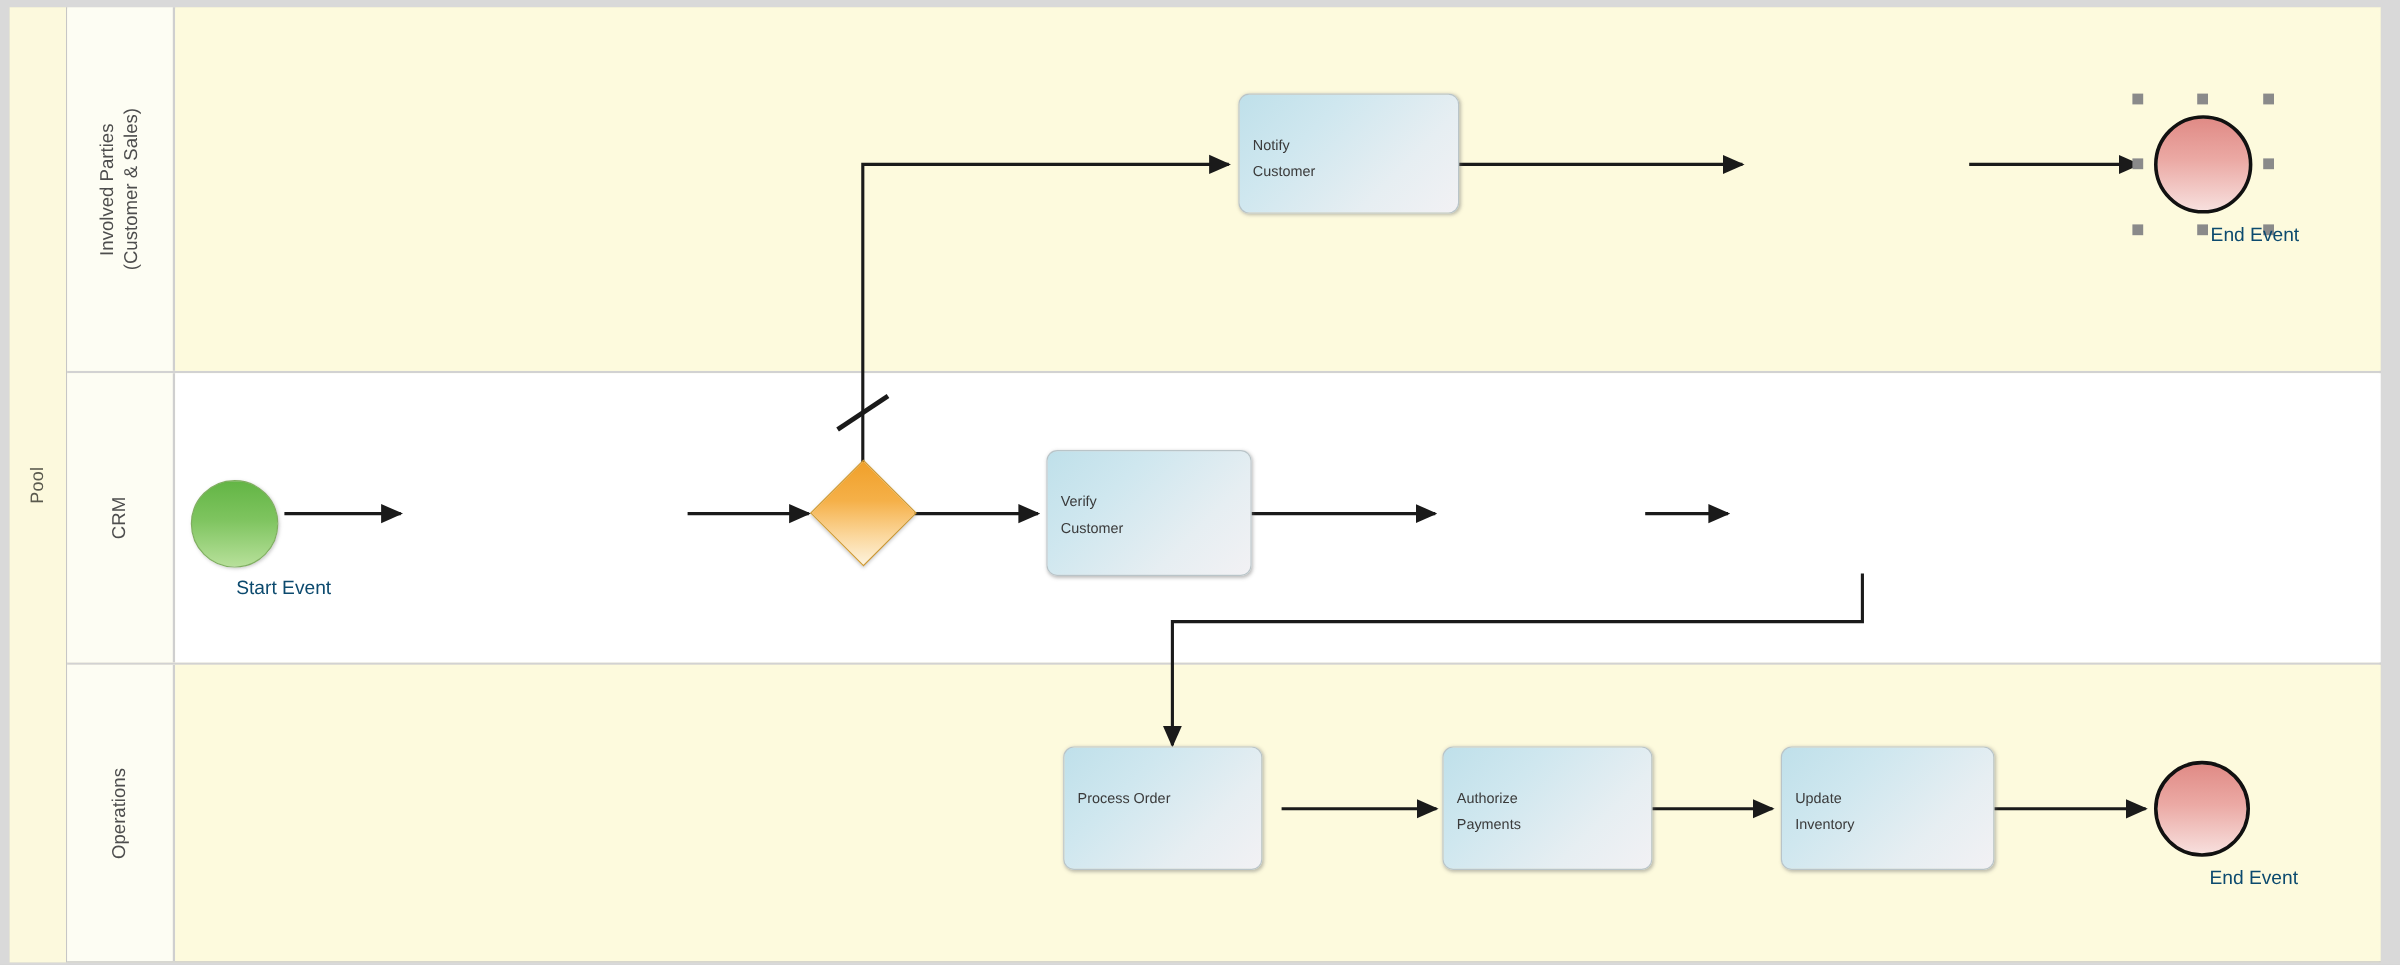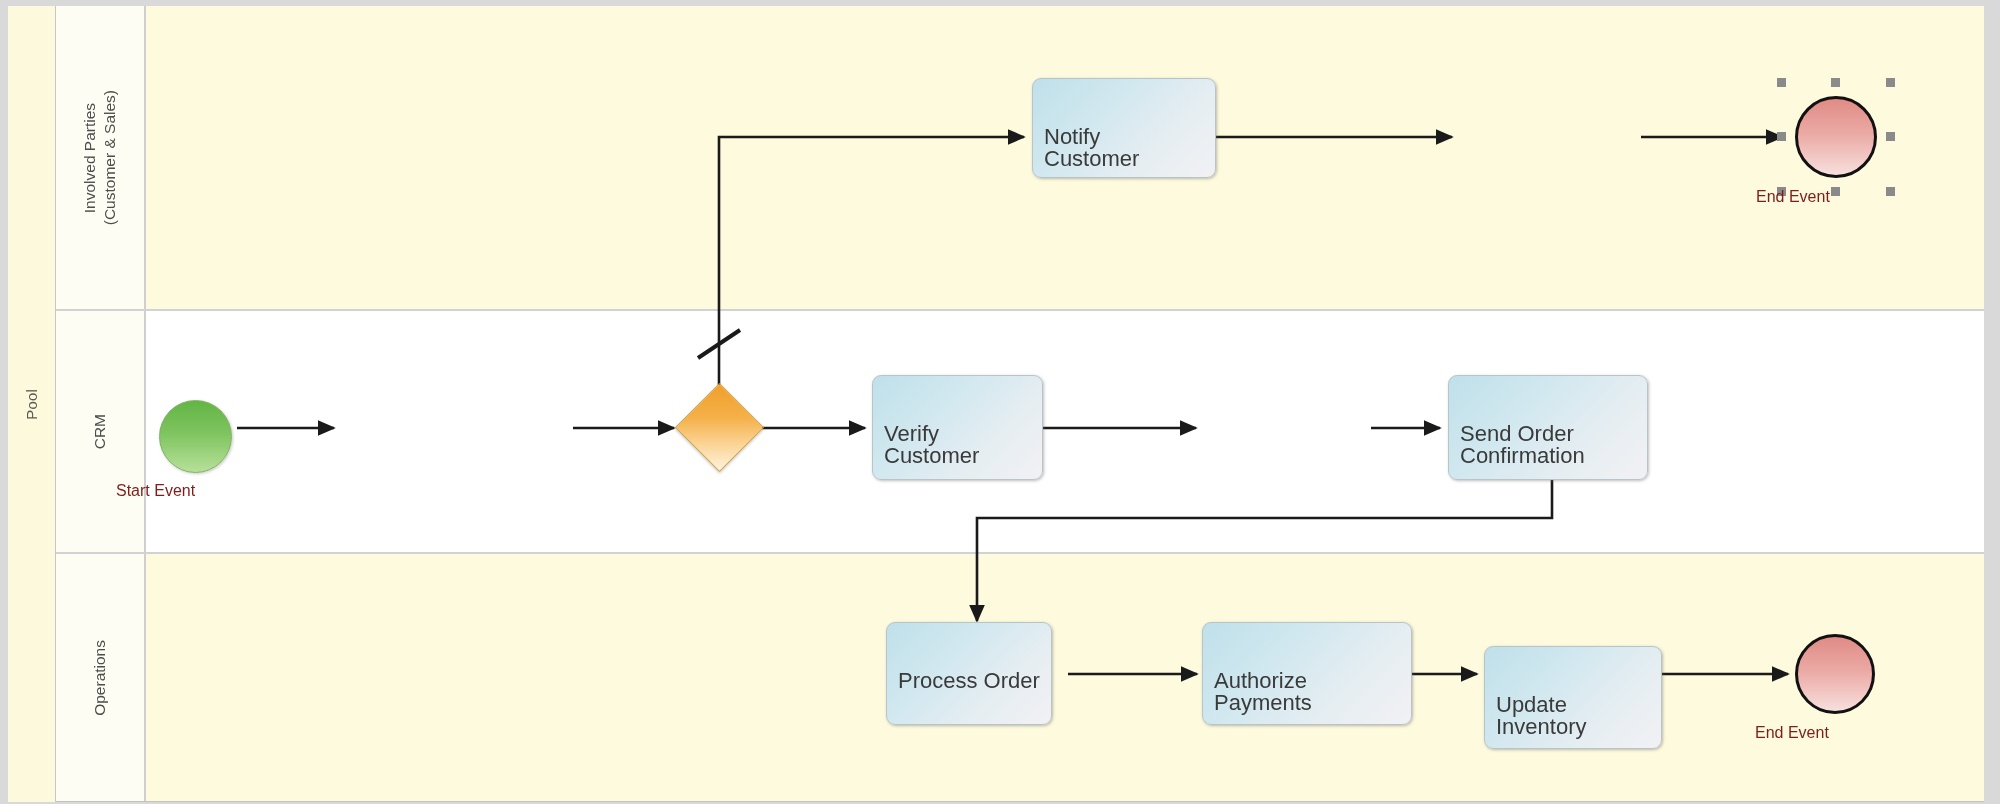--- a/index.html
+++ b/index.html
@@ -89,46 +89,46 @@
 
   
   .task {
     position: absolute;
     box-sizing: border-box;
     border: 1px solid #b9c4c8;
     border-radius: 9px;
     background: linear-gradient(135deg, #bfe0ea 0%, #cfe7ef 32%, #e6eef2 70%, #f2f1f4 100%);
     box-shadow: 1px 1px 3px rgba(110,110,110,.45);
     color: #3a3a3a;
-    font-size: 22px;
+    font-size: 12px;
     line-height: 22px;
-    padding: 25px 11px 0 11px;
+    padding: 9px 11px 0 11px;
     white-space: pre-line;
     overflow: hidden;
   }
   .event {
     position: absolute;
     box-sizing: border-box;
     border-radius: 50%;
   }
   .event.start {
     border: 1.5px solid #7fae60;
     background: linear-gradient(180deg, #63b545 0%, #7ec45f 45%, #b7e09a 100%);
     box-shadow: 1px 1px 3px rgba(120,120,120,.4);
   }
   .event.end {
     border: 3px solid #111111;
     background: linear-gradient(180deg, #e08b86 0%, #eba9a4 45%, #f7dfdd 100%);
   }
   .event-label {
     position: absolute;
     font-size: 16px;
-    color: #7f1d1d;
+    color: #0c4a6e;
     white-space: nowrap;
-    text-align: left;
+    text-align: right;
   }
   .gateway {
     position: absolute;
     transform: rotate(45deg);
     box-sizing: border-box;
     border: 1px solid #cf9a33;
     background: linear-gradient(135deg, #f0a02a 0%, #f5b048 38%, #fbd79c 72%, #fdf3dd 100%);
     box-shadow: 1px 1px 3px rgba(120,120,120,.4);
   }
   
@@ -244,35 +244,31 @@
 
 
   <div class="gateway" style="left:688px; top:396px; width:63px; height:63px;"></div>
 
   <div class="task" style="left:872px; top:375px; width:171px; height:105px;">
     <span>Verify
 Customer</span>
   </div>
 
 
-  <div class="task" style="left:1448px; top:375px; width:200px; height:105px;">
-    <span>Send Order
-Confirmation</span>
-  </div>
 
   <div class="task" style="left:886px; top:622px; width:166px; height:103px;">
     <span>Process Order</span>
   </div>
 
-  <div class="task" style="left:1202px; top:622px; width:210px; height:103px;">
+  <div class="task" style="left:1202px; top:622px; width:175px; height:103px;">
     <span>Authorize
 Payments</span>
   </div>
 
-  <div class="task" style="left:1484px; top:622px; width:178px; height:103px;margin-top:24px;">
+  <div class="task" style="left:1484px; top:622px; width:178px; height:103px;">
     <span>Update
 Inventory</span>
   </div>
 
   <div class="event end" style="left:1795px; top:634px; width:80px; height:80px;"></div>
   <div class="event-label" style="left:1755px; top:724px; width:160px;">End Event</div>
 
 </div>
 
 </body></html>

